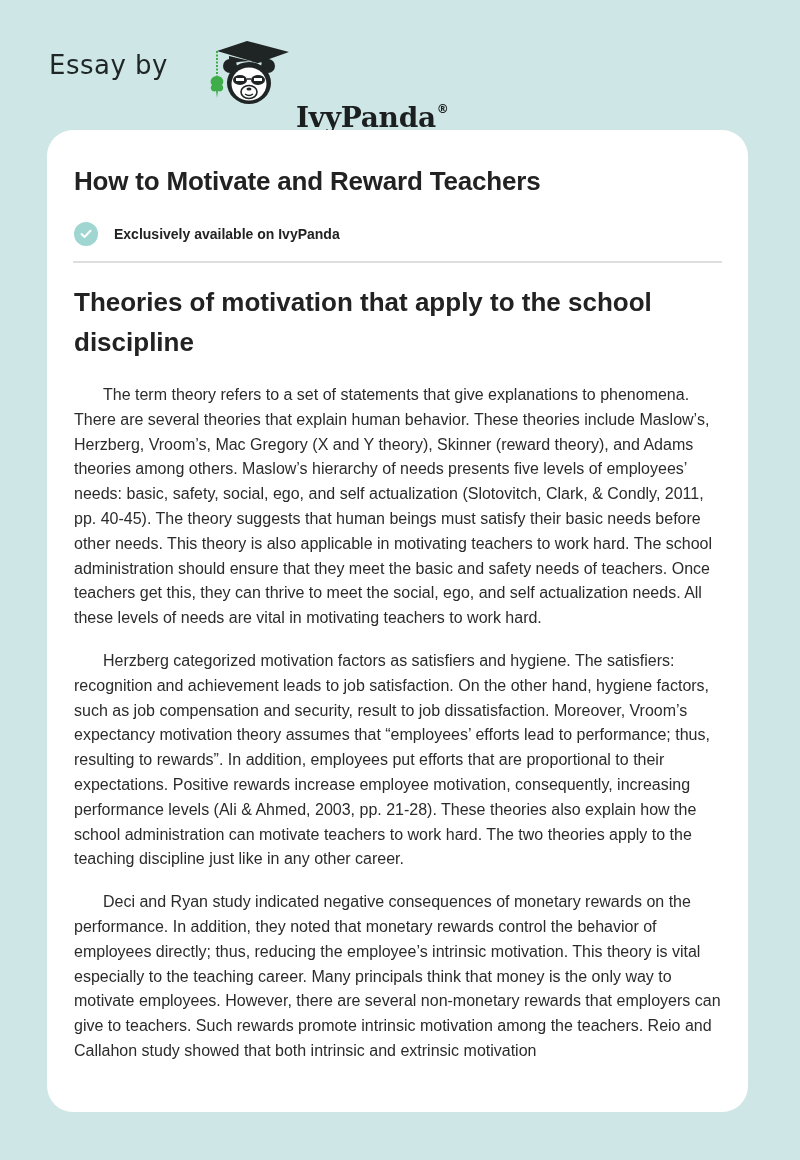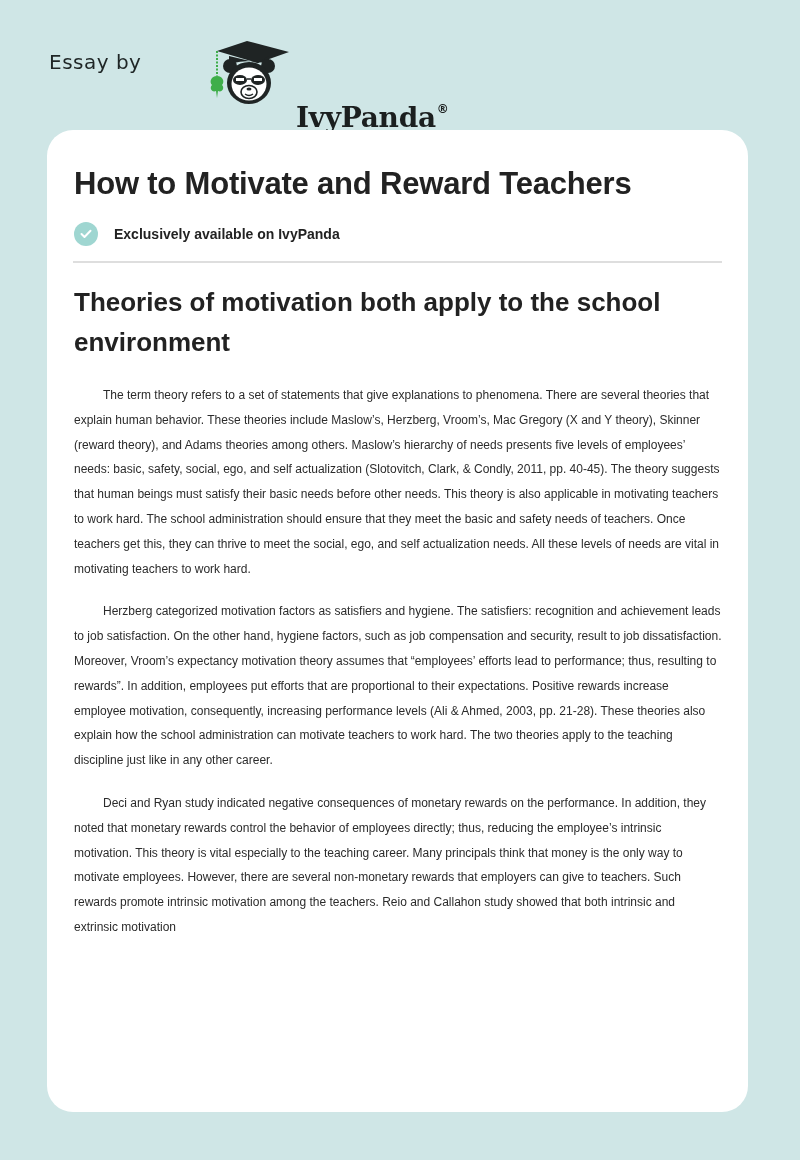--- a/index.html
+++ b/index.html
@@ -19,21 +19,21 @@
       left: 0;
       top: 0;
       width: 800px;
       height: 130px;
     }
     .essay-by {
       position: absolute;
       left: 49px;
       top: 50px;
       font-family: "DejaVu Sans", sans-serif;
-      font-size: 20px;
+      font-size: 26px;
       color: #1f2626;
       letter-spacing: 0.5px;
     }
     .logo-mark {
       position: absolute;
       left: 203px;
       top: 36px;
       width: 90px;
       height: 72px;
     }
@@ -64,21 +64,21 @@
       height: 982px;
       background: #ffffff;
       border-radius: 26px;
       overflow: hidden;
     }
     .title {
       position: absolute;
       left: 27px;
       top: 36px;
       margin: 0;
-      font-size: 31px;
+      font-size: 26px;
       font-weight: bold;
       color: #222222;
       letter-spacing: -0.2px;
     }
     .badge {
       position: absolute;
       left: 27px;
       top: 92px;
       display: flex;
       align-items: center;
@@ -120,21 +120,21 @@
       color: #222222;
     }
     .body-text {
       position: absolute;
       left: 27px;
       top: 253px;
       width: 648px;
     }
     .body-text p {
       margin: 0 0 18px 0;
-      font-size: 12px;
+      font-size: 16px;
       line-height: 24.8px;
       color: #2b2b2b;
       text-indent: 29px;
     }
   </style>
 </head>
 <body>
 
 <div class="header">
   <span class="essay-by">Essay by</span>
@@ -175,20 +175,20 @@
     <span class="check-icon">
       <svg width="12" height="10" viewBox="0 0 12 10" xmlns="http://www.w3.org/2000/svg">
         <path d="M1.5,5 L4.5,8 L10.5,1.8" fill="none" stroke="#ffffff" stroke-width="2" stroke-linecap="round" stroke-linejoin="round"></path>
       </svg>
     </span>
     <span class="badge-text">Exclusively available on IvyPanda</span>
   </div>
 
   <div class="divider"></div>
 
-  <h2 class="section-heading">Theories of motivation both apply to the school environment</h2>
+  <h2 class="section-heading">Theories of motivation that apply to the school discipline</h2>
 
   <div class="body-text">
     <p>The term theory refers to a set of statements that give explanations to phenomena. There are several theories that explain human behavior. These theories include Maslow’s, Herzberg, Vroom’s, Mac Gregory (X and Y theory), Skinner (reward theory), and Adams theories among others. Maslow’s hierarchy of needs presents five levels of employees’ needs: basic, safety, social, ego, and self actualization (Slotovitch, Clark, &amp; Condly, 2011, pp. 40-45). The theory suggests that human beings must satisfy their basic needs before other needs. This theory is also applicable in motivating teachers to work hard. The school administration should ensure that they meet the basic and safety needs of teachers. Once teachers get this, they can thrive to meet the social, ego, and self actualization needs. All these levels of needs are vital in motivating teachers to work hard.</p>
     <p>Herzberg categorized motivation factors as satisfiers and hygiene. The satisfiers: recognition and achievement leads to job satisfaction. On the other hand, hygiene factors, such as job compensation and security, result to job dissatisfaction. Moreover, Vroom’s expectancy motivation theory assumes that “employees’ efforts lead to performance; thus, resulting to rewards”. In addition, employees put efforts that are proportional to their expectations. Positive rewards increase employee motivation, consequently, increasing performance levels (Ali &amp; Ahmed, 2003, pp. 21-28). These theories also explain how the school administration can motivate teachers to work hard. The two theories apply to the teaching discipline just like in any other career.</p>
     <p>Deci and Ryan study indicated negative consequences of monetary rewards on the performance. In addition, they noted that monetary rewards control the behavior of employees directly; thus, reducing the employee’s intrinsic motivation. This theory is vital especially to the teaching career. Many principals think that money is the only way to motivate employees. However, there are several non-monetary rewards that employers can give to teachers. Such rewards promote intrinsic motivation among the teachers. Reio and Callahon study showed that both intrinsic and extrinsic motivation</p>
   </div>
 </main>
 
 </body></html>

